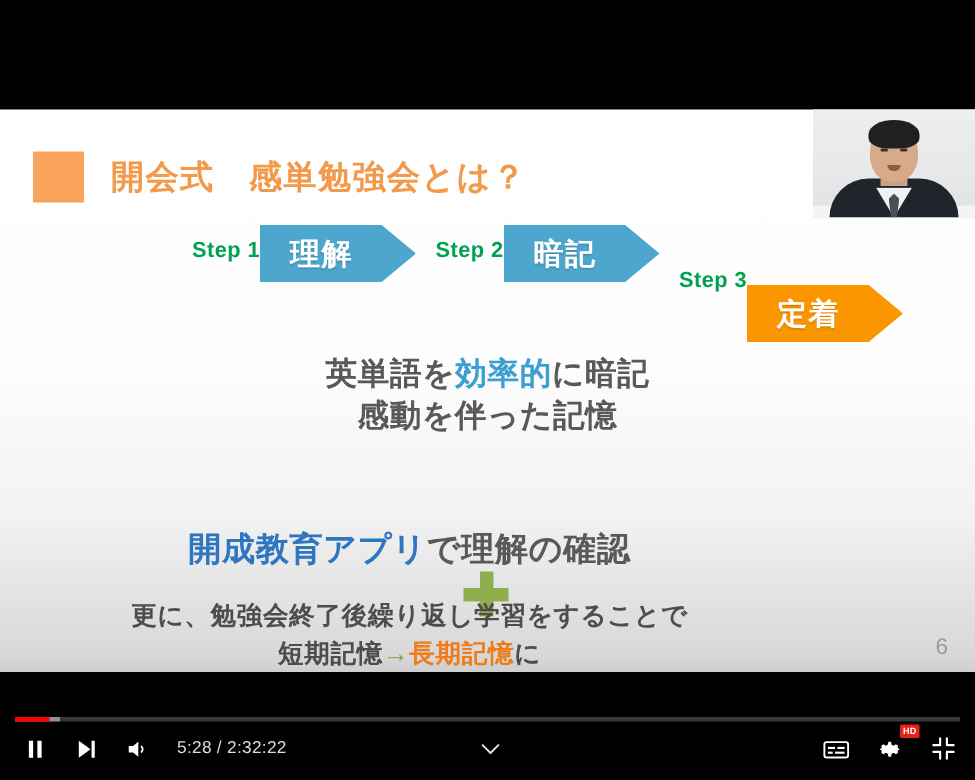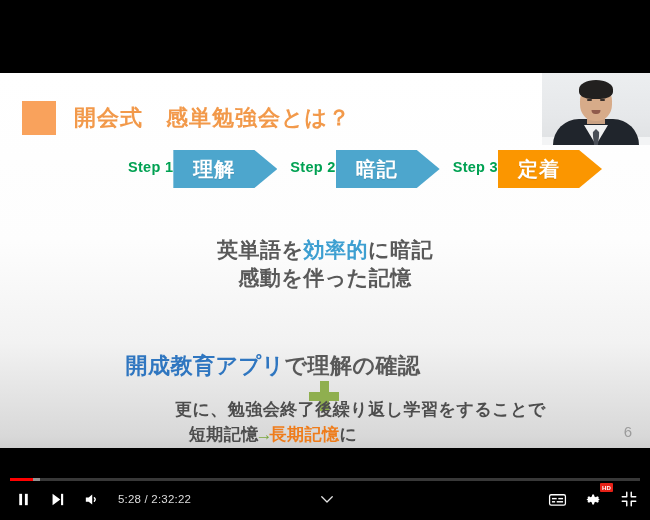--- a/index.html
+++ b/index.html
@@ -167,39 +167,38 @@
     width: 9px; height: 30px;
     background: #8faf4f;
   }
 
   
   #lower-block {
     position: absolute;
     left: 0; top: 278px;
     width: 546px;
     text-align: center;
-    font-family: Liberation Mono, monospace;
   }
   #app-line {
     font-size: 22px;
     font-weight: bold;
     color: #595959;
     letter-spacing: 0.5px;
   }
   #app-line .hl-app { color: #2f76c0; }
   .note-line {
     font-size: 17px;
     font-weight: bold;
     color: #4d4d4d;
     letter-spacing: 0.5px;
     line-height: 1.45;
   }
   .note-line .arrow-g { color: #7aa83e; }
   .note-line .hl-orange { color: #ef7c1a; }
-  #note-line-1 { margin-top: 18px; text-align: right; }
+  #note-line-1 { margin-top: 18px; }
 
   
   #page-number {
     position: absolute;
     right: 18px; bottom: 8px;
     font-size: 15px;
     color: #9b9b9b;
   }
 
   
@@ -386,21 +385,21 @@
         </div>
       </div>
       <div class="step">
         <div class="step-label" style="color: rgb(0, 161, 82);">Step 2</div>
         <div class="step-arrow blue" style="background: rgb(77, 166, 205);">
           <span class="step-text">暗記</span>
         </div>
       </div>
       <div class="step">
         <div class="step-label" style="color: rgb(0, 161, 82);">Step 3</div>
-        <div class="step-arrow orange" style="background: rgb(251, 150, 0);">
+        <div class="step-arrow orange" style="background: rgb(251, 150, 0); margin-top: 40px;">
           <span class="step-text">定着</span>
         </div>
       </div>
     </div>
 
     <div id="mid-lines">
       <div class="mid-line">
         <span>英単語を</span><span class="hl-blue">効率的</span><span>に暗記</span>
       </div>
       <div class="mid-line">感動を伴った記憶</div>

